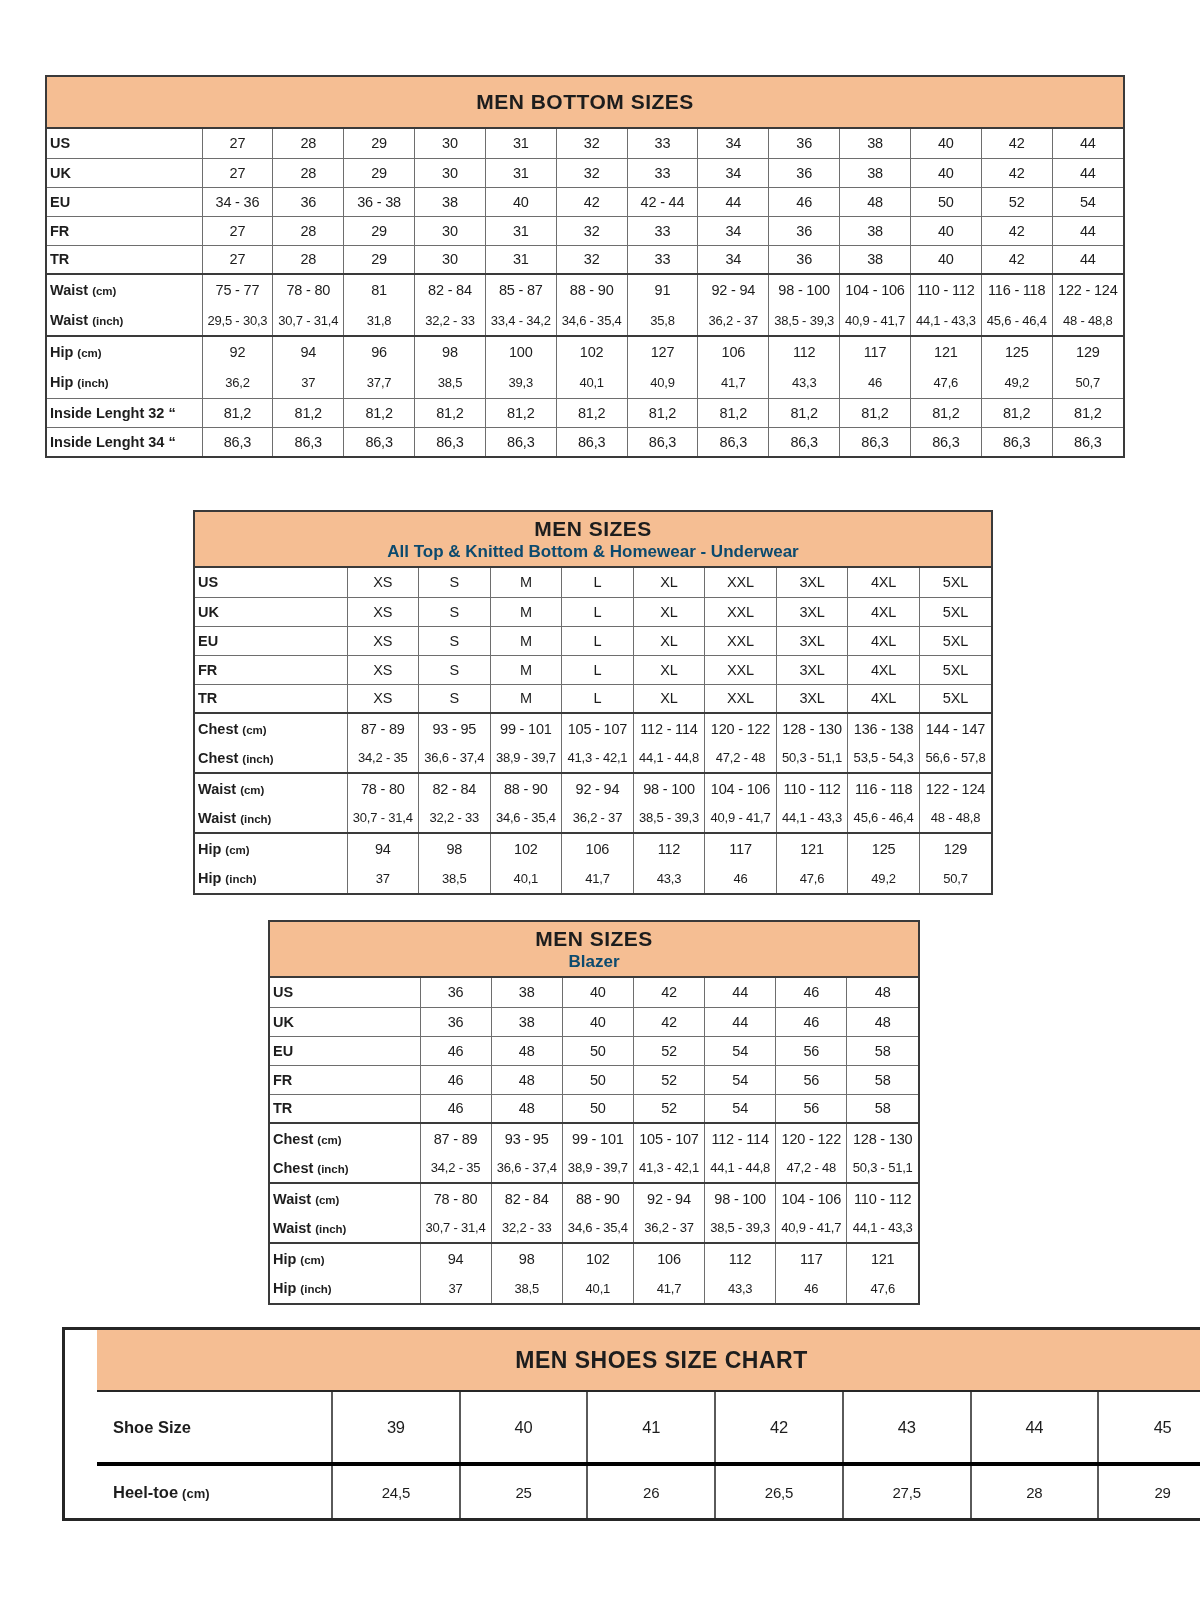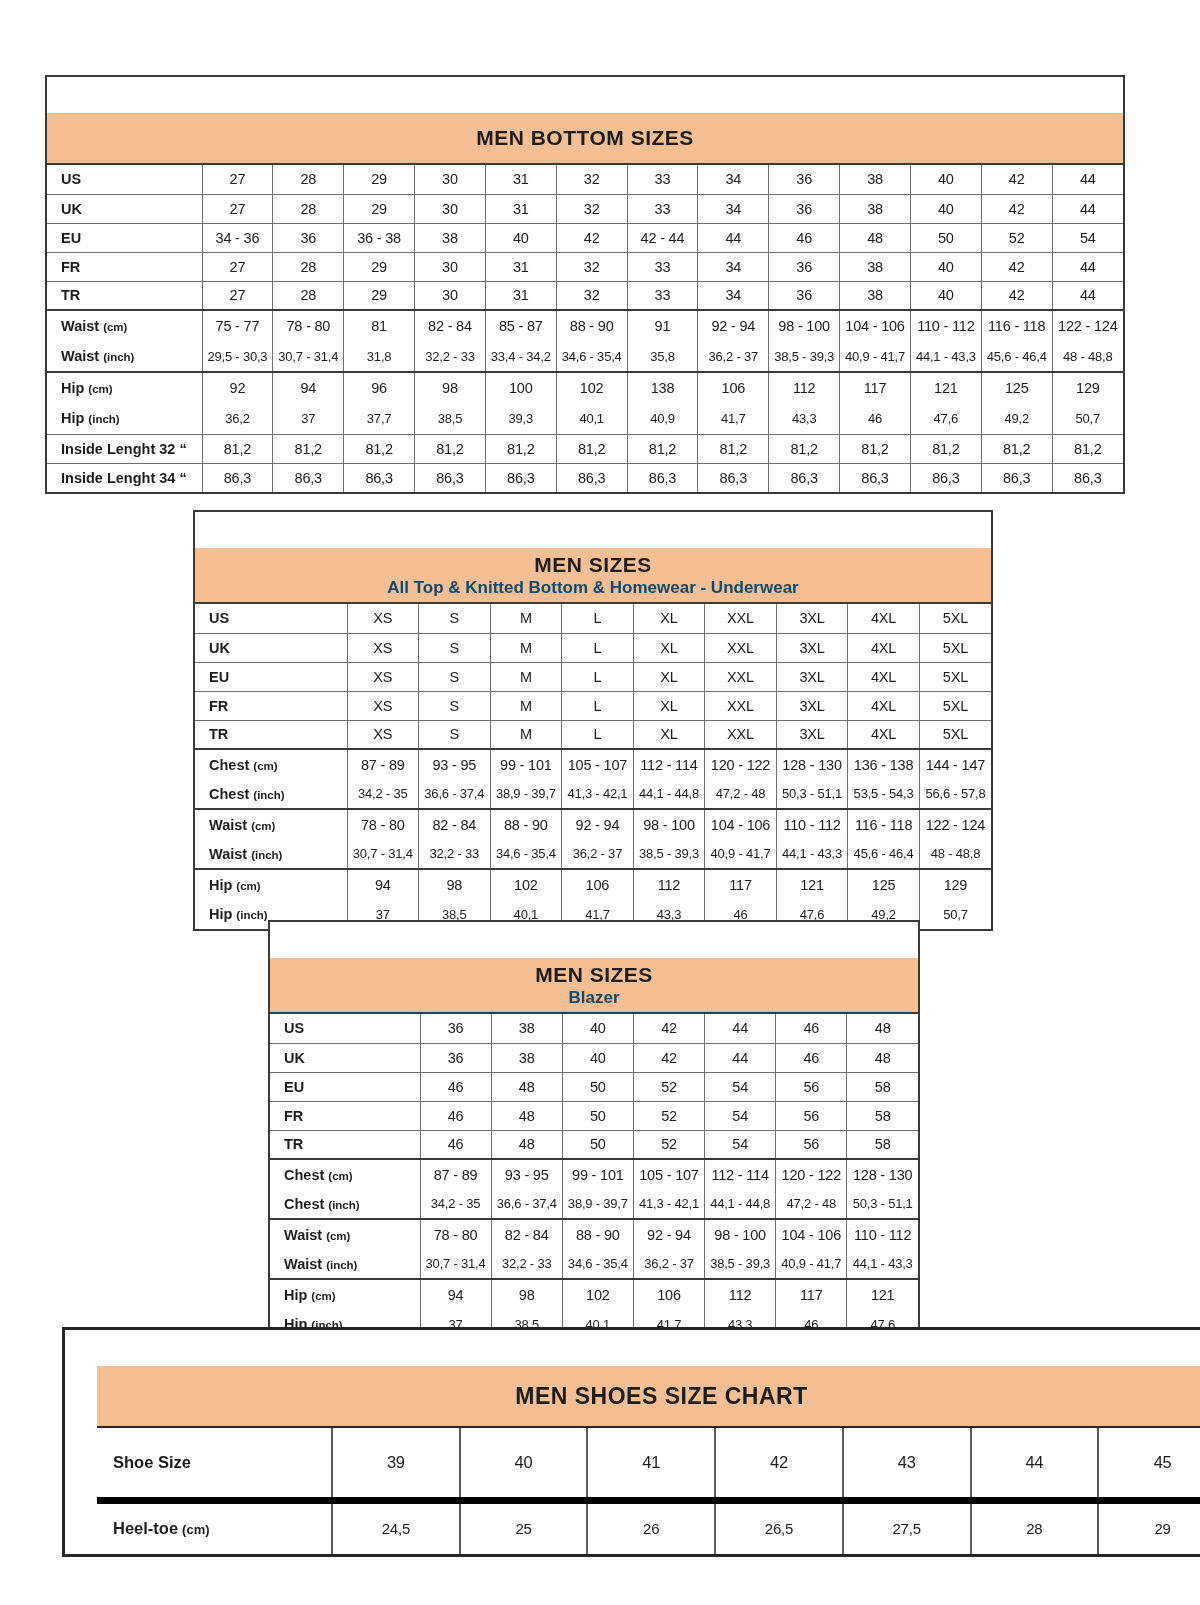--- a/index.html
+++ b/index.html
@@ -11,21 +11,21 @@
 
   .tbl{position:absolute;border:2px solid #3a3a3a;background:#ffffff;box-sizing:border-box;}
   .t1{left:45px;top:75px;width:1080px;}
   .t2{left:193px;top:510px;width:800px;}
   .t3{left:268px;top:920px;width:652px;}
   .t4{left:62px;top:1327px;width:1167px;border:3px solid #262626;padding-left:32px;}
 
   .thead{
     background:#F5BE93;border-bottom:2px solid #3a3a3a;
     display:flex;flex-direction:column;justify-content:center;align-items:center;
-    text-align:center;row-gap:1px;margin-top:36px;
+    text-align:center;row-gap:1px;
   }
   .t1 .thead{height:50px;}
   .t2 .thead,.t3 .thead{height:54px;}
   .t4 .thead{height:60px;border-bottom:2px solid #262626;}
   .ttitle{font-weight:700;font-size:21px;letter-spacing:.5px;color:#1d1d1d;}
   .t4 .ttitle{font-size:23px;}
   .tsubtitle{font-weight:700;font-size:17px;color:#0c4a6e;}
   .tsubtitle:empty{display:none;}
 
   .thost table{
@@ -35,42 +35,42 @@
   .t2 col.c-label{width:152px;}
   .t3 col.c-label{width:150px;}
   .t4 col.c-label{width:235px;}
 
   td{vertical-align:middle;overflow:hidden;white-space:nowrap;}
   td.data{
     text-align:center;font-size:14.5px;letter-spacing:-0.2px;
     border-left:1px solid #6e6e6e;
   }
   td.label{
-    text-align:left;padding-left:14px;font-weight:700;font-size:14.5px;
+    text-align:left;padding-left:3px;font-weight:700;font-size:14.5px;
   }
   .unit{margin-left:4px;font-size:11.5px;font-weight:700;}
   .unit:empty{display:none;}
 
   tr{height:29px;}
   tr.meas{height:30px;}
   .t1 tr.meas{height:31px;}
   tr.small td.data{font-size:13px;}
 
   tr.sep-thin td{border-top:1px solid #6e6e6e;}
   tr.sep-thick td{border-top:2px solid #3a3a3a;}
   tr.sep-none td{border-top:none;}
 
   
   .t4 td.data{border-left:2px solid #5a5a5a;font-size:15px;}
   .t4 td.label{padding-left:16px;font-size:16.5px;}
   .t4 .unit{font-size:13px;}
   .t4 tbody tr:first-child{height:72px;}
   .t4 tbody tr:first-child td.data{font-weight:400;font-size:16.5px;}
   .t4 tbody tr:last-child{height:54px;}
-  .t4 tr.sep-thick td{border-top:7px solid #000000;}
+  .t4 tr.sep-thick td{border-top:4px solid #000000;}
 </style>
 </head>
 <body>
 
 <div class="page">
 
   <section class="tbl t1">
     <header class="thead">
       <div class="ttitle">MEN BOTTOM SIZES</div>
 
@@ -207,21 +207,21 @@
               <td class="data">48 - 48,8</td>
             </tr>
             <tr class="sep-thick meas">
               <td class="label"><span class="lab">Hip</span><span class="unit">(cm)</span></td>
               <td class="data">92</td>
               <td class="data">94</td>
               <td class="data">96</td>
               <td class="data">98</td>
               <td class="data">100</td>
               <td class="data">102</td>
-              <td class="data">138</td>
+              <td class="data">127</td>
               <td class="data">106</td>
               <td class="data">112</td>
               <td class="data">117</td>
               <td class="data">121</td>
               <td class="data">125</td>
               <td class="data">129</td>
             </tr>
             <tr class="sep-none meas small">
               <td class="label"><span class="lab">Hip</span><span class="unit">(inch)</span></td>
               <td class="data">36,2</td>

